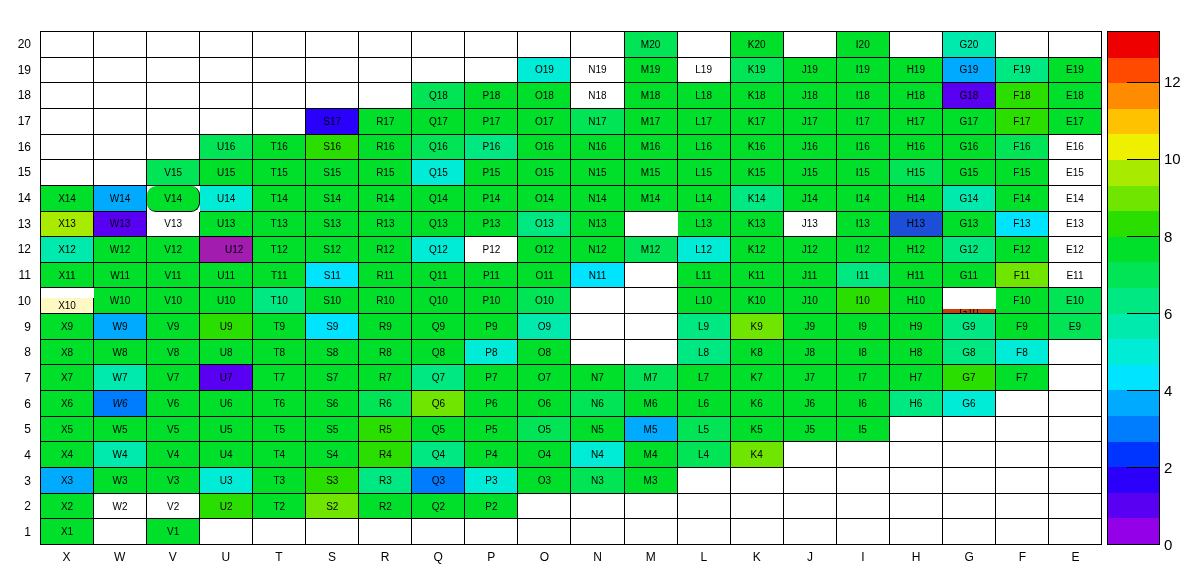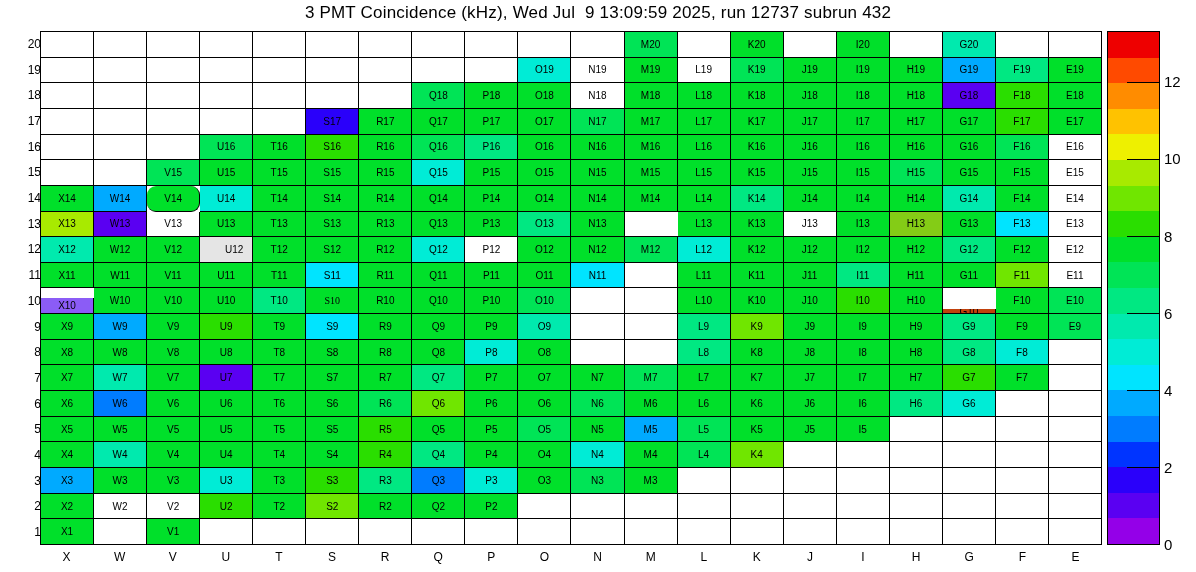--- a/index.html
+++ b/index.html
@@ -13,21 +13,21 @@
   }
   .title{
     position:absolute;top:3px;left:0;right:0;
     text-align:center;
     font-size:17px;
     letter-spacing:0.2px;
     white-space:pre;
   }
   .rowlabels{
     position:absolute;left:0;top:31px;width:34px;height:514px;
-    display:grid;grid-template-rows:repeat(20,1fr);padding-left:10px;
+    display:grid;grid-template-rows:repeat(20,1fr);
   }
   .rowlabels div{
     display:flex;align-items:center;justify-content:flex-end;
     font-size:12px;padding-right:3px;
   }
   .grid{
     position:absolute;left:40px;top:31px;width:1062px;height:514px;
     display:grid;
     grid-template-columns:repeat(20,1fr);
     grid-template-rows:repeat(20,1fr);
@@ -62,21 +62,20 @@
   }
   .cb-ticklabel{
     position:absolute;left:1164px;width:32px;height:16px;
     font-size:15px;line-height:16px;text-align:left;
   }
 </style>
 </head>
 <body>
 
 <div class="page">
-  <div class="title">3 PMT Coincidence (kHz), Wed Jul  9 13:09:59 2025, run 12737 subrun 432</div>
   <div class="rowlabels">
       <div>20</div>
       <div>19</div>
       <div>18</div>
       <div>17</div>
       <div>16</div>
       <div>15</div>
       <div>14</div>
       <div>13</div>
       <div>12</div>
@@ -242,28 +241,28 @@
       <div class="cell" style="background: rgb(0, 224, 42);">R13</div>
       <div class="cell" style="background: rgb(0, 224, 42);">Q13</div>
       <div class="cell" style="background: rgb(0, 224, 42);">P13</div>
       <div class="cell" style="background: rgb(0, 232, 130);">O13</div>
       <div class="cell" style="background: rgb(0, 224, 42);">N13</div>
       <div class="cell" style="background: rgb(0, 224, 42); margin-top: 24px;">M13</div>
       <div class="cell" style="background: rgb(0, 224, 42);">L13</div>
       <div class="cell" style="background: rgb(0, 224, 42);">K13</div>
       <div class="cell">J13</div>
       <div class="cell" style="background: rgb(0, 224, 42);">I13</div>
-      <div class="cell" style="background: #84cc16;">H13</div>
+      <div class="cell" style="background: #1d4ed8;">H13</div>
       <div class="cell" style="background: rgb(0, 224, 42);">G13</div>
       <div class="cell" style="background: rgb(0, 228, 255);">F13</div>
       <div class="cell">E13</div>
       <div class="cell" style="background: rgb(0, 234, 174);">X12</div>
       <div class="cell" style="background: rgb(0, 224, 42);">W12</div>
       <div class="cell" style="background: rgb(0, 224, 42);">V12</div>
-      <div class="cell" style="background: #e5e5e5; padding-left: 16px;">U12</div>
+      <div class="cell" style="background: #a21caf; padding-left: 16px;">U12</div>
       <div class="cell" style="background: rgb(0, 224, 42);">T12</div>
       <div class="cell" style="background: rgb(0, 224, 42);">S12</div>
       <div class="cell" style="background: rgb(0, 224, 42);">R12</div>
       <div class="cell" style="background: rgb(0, 236, 214);">Q12</div>
       <div class="cell">P12</div>
       <div class="cell" style="background: rgb(0, 224, 42);">O12</div>
       <div class="cell" style="background: rgb(0, 224, 42);">N12</div>
       <div class="cell" style="background: rgb(0, 228, 86);">M12</div>
       <div class="cell" style="background: rgb(0, 236, 214);">L12</div>
       <div class="cell" style="background: rgb(0, 224, 42);">K12</div>
@@ -286,26 +285,26 @@
       <div class="cell" style="background: rgb(0, 228, 255);">N11</div>
       <div class="cell"></div>
       <div class="cell" style="background: rgb(0, 224, 42);">L11</div>
       <div class="cell" style="background: rgb(0, 224, 42);">K11</div>
       <div class="cell" style="background: rgb(0, 224, 42);">J11</div>
       <div class="cell" style="background: rgb(0, 232, 130);">I11</div>
       <div class="cell" style="background: rgb(0, 224, 42);">H11</div>
       <div class="cell" style="background: rgb(0, 224, 42);">G11</div>
       <div class="cell" style="background: rgb(112, 230, 0);">F11</div>
       <div class="cell">E11</div>
-      <div class="cell" style="background: #8b5cf6; margin-top: 10px;">X10</div>
+      <div class="cell" style="background: #fef9c3; margin-top: 10px;">X10</div>
       <div class="cell" style="background: rgb(0, 224, 42);">W10</div>
       <div class="cell" style="background: rgb(0, 224, 42);">V10</div>
       <div class="cell" style="background: rgb(0, 224, 42);">U10</div>
       <div class="cell" style="background: rgb(0, 232, 130);">T10</div>
-      <div class="cell" style="background: rgb(0, 224, 42); font-family: Liberation Serif, serif;">S10</div>
+      <div class="cell" style="background: rgb(0, 224, 42);">S10</div>
       <div class="cell" style="background: rgb(0, 224, 42);">R10</div>
       <div class="cell" style="background: rgb(0, 224, 42);">Q10</div>
       <div class="cell" style="background: rgb(0, 224, 42);">P10</div>
       <div class="cell" style="background: rgb(0, 228, 86);">O10</div>
       <div class="cell"></div>
       <div class="cell"></div>
       <div class="cell" style="background: rgb(0, 224, 42);">L10</div>
       <div class="cell" style="background: rgb(0, 224, 42); text-align: center;">K10</div>
       <div class="cell" style="background: rgb(0, 224, 42);">J10</div>
       <div class="cell" style="background: rgb(42, 222, 0);">I10</div>
@@ -367,21 +366,21 @@
       <div class="cell" style="background: rgb(0, 228, 86);">M7</div>
       <div class="cell" style="background: rgb(0, 224, 42);">L7</div>
       <div class="cell" style="background: rgb(0, 224, 42);">K7</div>
       <div class="cell" style="background: rgb(0, 224, 42);">J7</div>
       <div class="cell" style="background: rgb(0, 224, 42);">I7</div>
       <div class="cell" style="background: rgb(0, 224, 42);">H7</div>
       <div class="cell" style="background: rgb(42, 222, 0);">G7</div>
       <div class="cell" style="background: rgb(0, 224, 42);">F7</div>
       <div class="cell"></div>
       <div class="cell" style="background: rgb(0, 224, 42);">X6</div>
-      <div class="cell" style="background: rgb(0, 124, 255);">W6</div>
+      <div class="cell" style="background: rgb(0, 124, 255); font-style: italic;">W6</div>
       <div class="cell" style="background: rgb(0, 224, 42);">V6</div>
       <div class="cell" style="background: rgb(0, 224, 42);">U6</div>
       <div class="cell" style="background: rgb(0, 224, 42);">T6</div>
       <div class="cell" style="background: rgb(0, 224, 42);">S6</div>
       <div class="cell" style="background: rgb(0, 228, 86);">R6</div>
       <div class="cell" style="background: rgb(112, 230, 0);">Q6</div>
       <div class="cell" style="background: rgb(0, 224, 42);">P6</div>
       <div class="cell" style="background: rgb(0, 224, 42);">O6</div>
       <div class="cell" style="background: rgb(0, 228, 86);">N6</div>
       <div class="cell" style="background: rgb(0, 224, 42);">M6</div>

